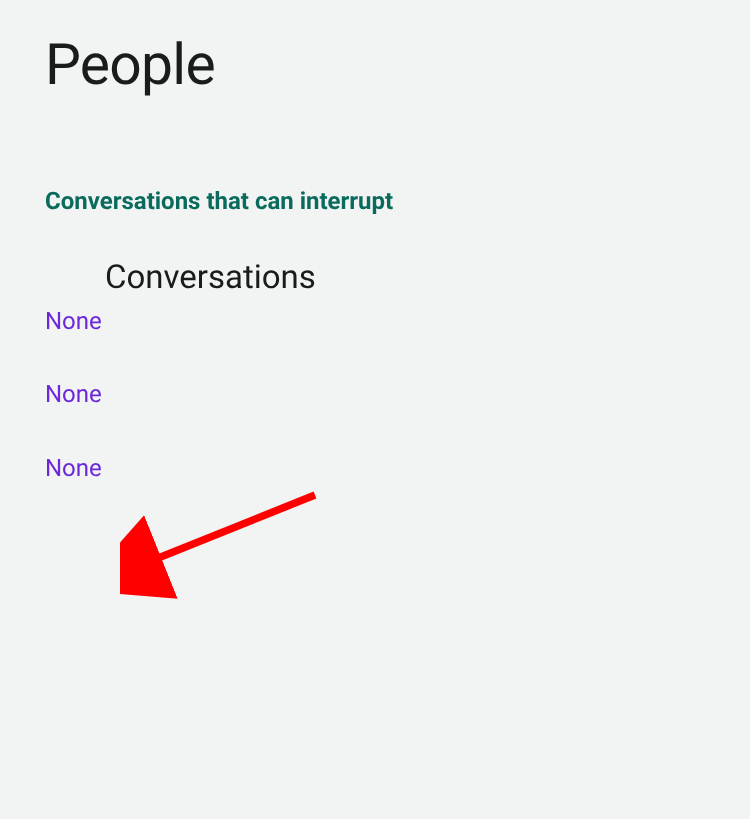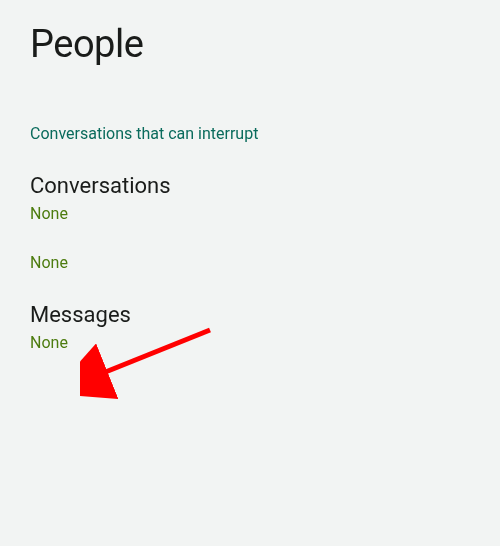--- a/index.html
+++ b/index.html
@@ -17,38 +17,39 @@
     }
     .page-title {
       font-size: 38px;
       font-weight: 400;
       color: #1a1c1a;
       padding: 22px 46px 10px 30px;
       letter-spacing: -0.5px;
     }
     .section-header {
       font-size: 16px;
-      font-weight: 400;
+      font-weight: 700;
       color: #0a6b5c;
       padding: 48px 30px 14px 30px;
     }
     .item {
       padding: 16px 30px 14px 30px;
       cursor: pointer;
     }
     .item-title {
       font-size: 22px;
       font-weight: 400;
       color: #1a1c1a;
       margin-bottom: 6px;
+      margin-left: 40px;
     }
     .item-subtitle {
       font-size: 16px;
       font-weight: 400;
-      color: #4d7c0f;
+      color: #6d28d9;
     }
     .arrow-annotation {
       position: absolute;
       top: 320px;
       left: 80px;
       pointer-events: none;
     }
   </style>
 </head>
 <body>
@@ -61,21 +62,20 @@
     <div class="item-title">Conversations</div>
     <div class="item-subtitle">None</div>
   </div>
 </div>
 
 <div>
   <div class="item">
     <div class="item-subtitle">None</div>
   </div>
   <div class="item">
-    <div class="item-title">Messages</div>
     <div class="item-subtitle">None</div>
   </div>
 </div>
 
 <svg class="arrow-annotation" width="140" height="80" viewBox="0 0 140 80">
   <defs>
     <marker id="arrowhead" markerWidth="12" markerHeight="12" refX="2" refY="6" orient="auto">
       <polygon points="0 0, 12 6, 0 12" fill="#ff0000"></polygon>
     </marker>
   </defs>

